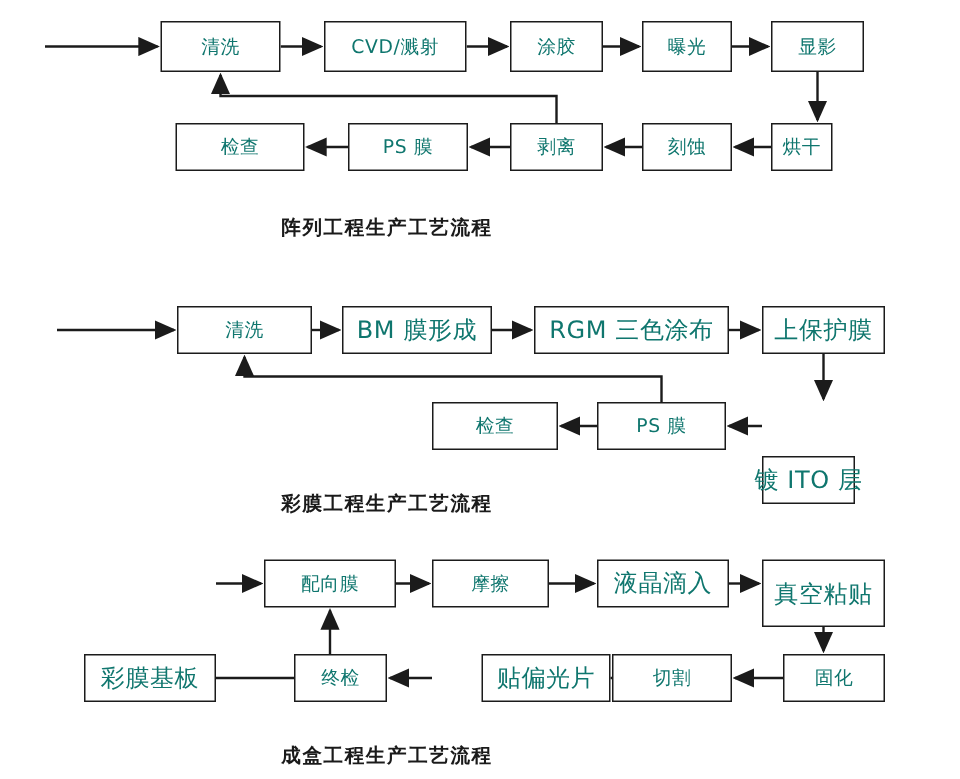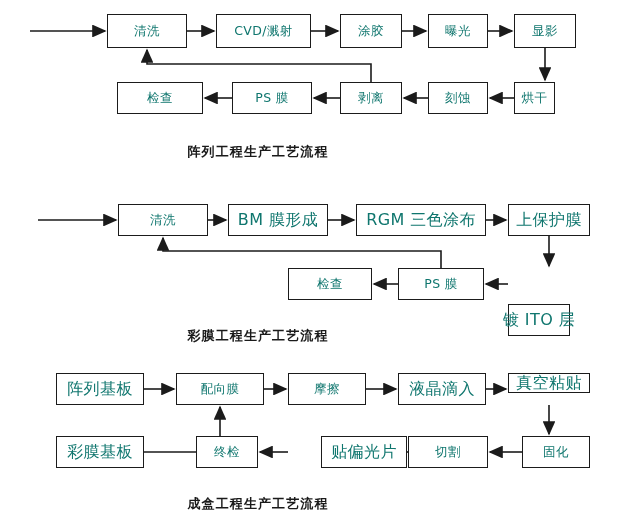--- a/index.html
+++ b/index.html
@@ -183,33 +183,30 @@
         <line x1="549" y1="405" x2="549" y2="434"></line>
 
         <line x1="522" y1="452" x2="490" y2="452"></line>
         <line x1="408" y1="452" x2="376" y2="452"></line>
         <line x1="288" y1="452" x2="260" y2="452"></line>
 
         <path d="M144,452 L220,452 L220,407"></path>
       </g>
     </svg>
 
-    <div class="node small-text" style="left:56px; top:373px; width:88px; height:32px;">
-      <span>阵列基板</span>
-    </div>
     <div class="node" style="left:176px; top:373px; width:88px; height:32px;">
       <span>配向膜</span>
     </div>
     <div class="node small-text" style="left:398px; top:373px; width:88px; height:32px;">
       <span>液晶滴入</span>
     </div>
     <div class="node" style="left:288px; top:373px; width:78px; height:32px;">
       <span>摩擦</span>
     </div>
-    <div class="node small-text" style="left:508px; top:373px; width:82px; height:20px;">
+    <div class="node small-text" style="left:508px; top:373px; width:82px; height:45px;">
       <span>真空粘贴</span>
     </div>
     <div class="node" style="left:522px; top:436px; width:68px; height:32px;">
       <span>固化</span>
     </div>
     <div class="node" style="left:408px; top:436px; width:80px; height:32px;">
       <span>切割</span>
     </div>
     <div class="node small-text" style="left:288px; top:436px; width:86px; height:32px;margin-left:33px;">
       <span>贴偏光片</span>

